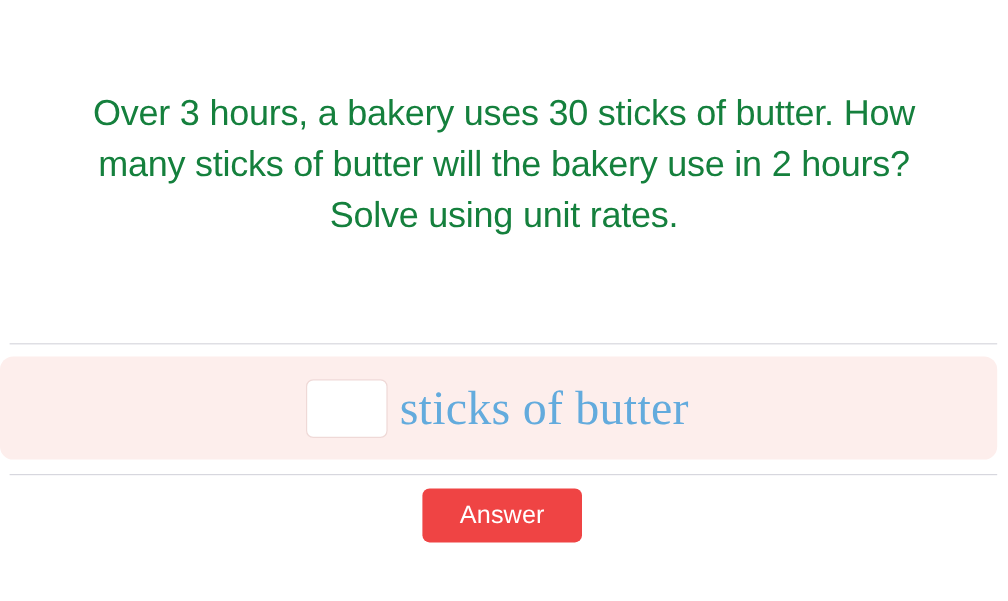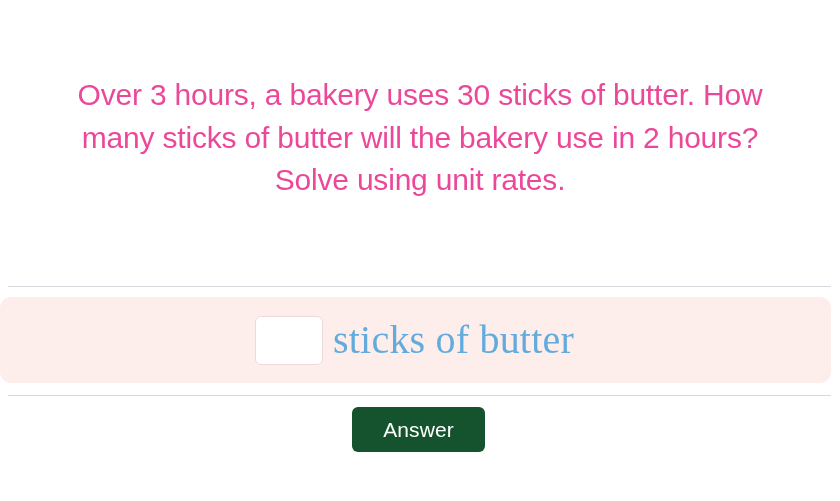--- a/index.html
+++ b/index.html
@@ -30,21 +30,21 @@
     text-align: center;
   }
   .question-text {
     display: block;
     margin: 0 auto;
     width: 740px;
     font-family: "Liberation Sans", sans-serif;
     font-size: 30px;
     line-height: 42.5px;
     letter-spacing: -0.2px;
-    color: #ec4899;
+    color: #15803d;
     font-weight: 400;
     white-space: pre-line;
   }
 
   
   .divider {
     position: absolute;
     left: 8px;
     width: 823px;
     height: 1px;
@@ -99,21 +99,21 @@
     text-align: right;
   }
 
   
   .answer-button {
     position: absolute;
     left: 352px;
     top: 407px;
     width: 133px;
     height: 45px;
-    background: #14532d;
+    background: #ef4444;
     border: none;
     border-radius: 6px;
     color: #ffffff;
     font-family: "Liberation Sans", sans-serif;
     font-size: 21px;
     letter-spacing: 0.1px;
     cursor: pointer;
     padding: 0;
   }
 </style>

